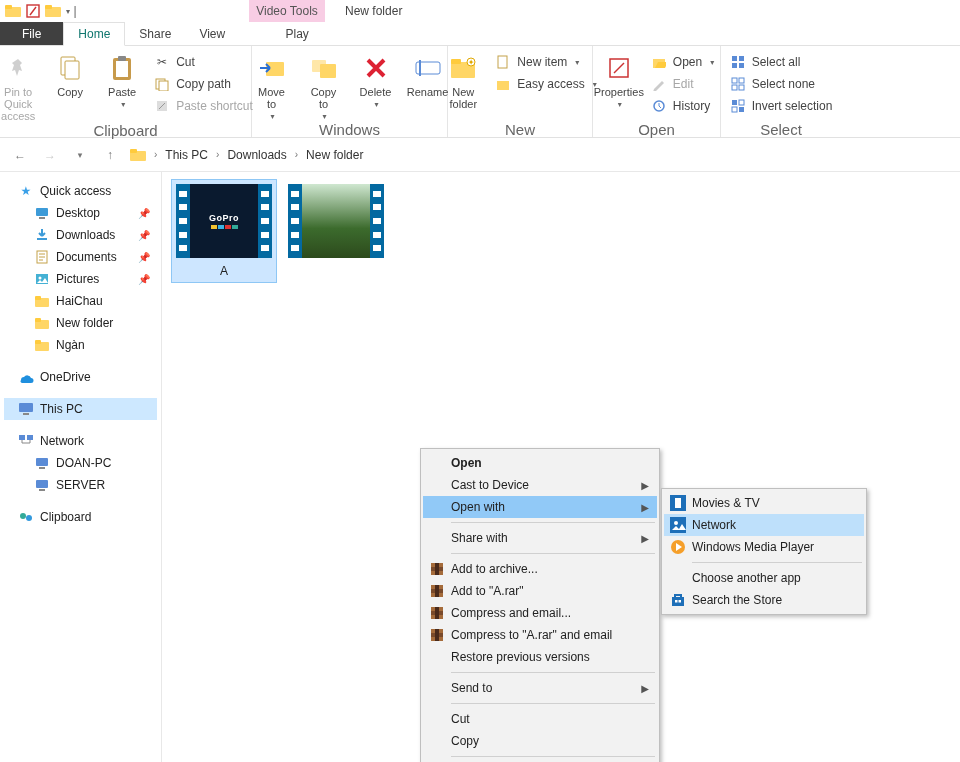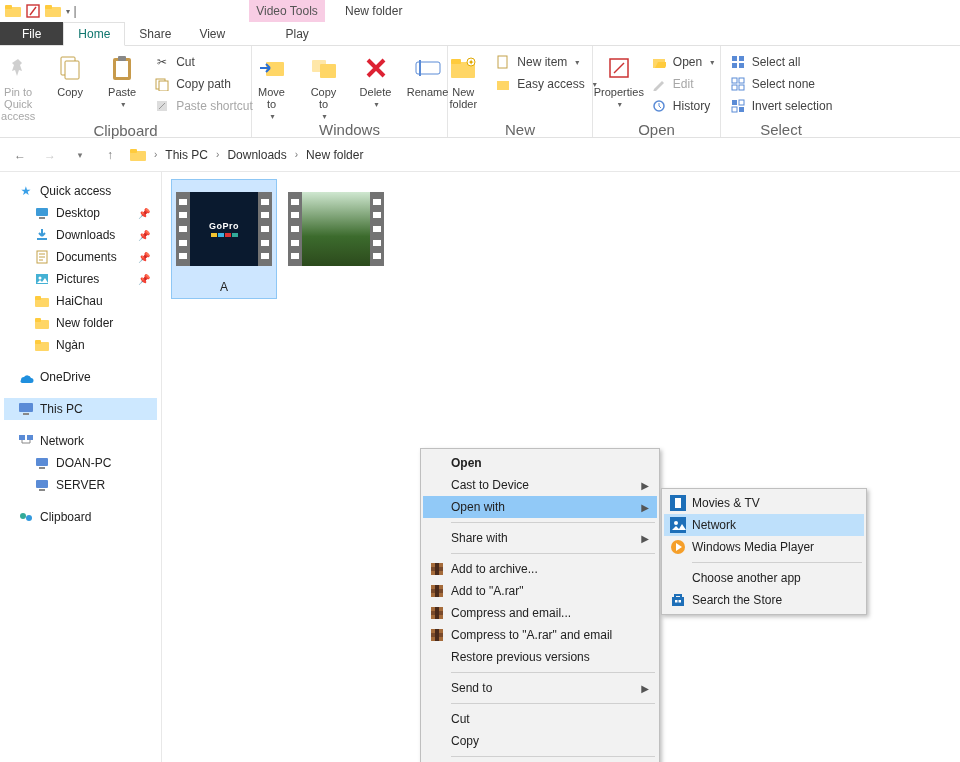--- a/index.html
+++ b/index.html
@@ -46,21 +46,21 @@
   .tree-item.lvl1{padding-left:30px}
   .tree-item .ic{width:16px;height:16px;flex:none;display:flex;align-items:center;justify-content:center}
   .tree-item .pin{position:absolute;right:6px;font-size:10px;color:#8aa}
   .tree-item.sel{background:#cde8ff}
   .tree-sep{height:10px}
   
   .content{flex:1;position:relative;padding:8px 10px}
   .thumbs{display:flex;gap:8px;align-items:flex-start}
   .thumb{width:104px;display:flex;flex-direction:column;align-items:center}
   .thumb.sel{background:#cde6ff;outline:1px solid #8ec7f5}
-  .film{width:96px;height:74px;background:#737373;position:relative;margin:12px 0}
+  .film{width:96px;height:74px;background:#0369a1;position:relative;margin:4px 0}
   .film.green .scene{background:linear-gradient(180deg,#cfe7d0 0%,#3c6b2d 60%,#2c4a1c 100%)}
   .film .scene{position:absolute;left:14px;right:14px;top:0;bottom:0;background:#0a1a2f;display:flex;flex-direction:column;align-items:center;justify-content:center;color:#fff;font-size:9px}
   .gopro-bars{display:flex;gap:1px;margin-top:2px}
   .gopro-bars span{width:6px;height:4px}
   .sprocket{position:absolute;top:0;bottom:0;width:14px;display:flex;flex-direction:column;justify-content:space-around;padding:3px 3px}
   .sprocket.left{left:0}.sprocket.right{right:0}
   .sprocket i{display:block;height:6px;background:#fff}
   .thumb-name{font-size:12px;color:#222;padding:2px 0 4px}
   
   .ctx{position:absolute;background:#f2f2f2;border:1px solid #bfbfbf;box-shadow:2px 2px 4px rgba(0,0,0,.25);padding:3px 2px}

